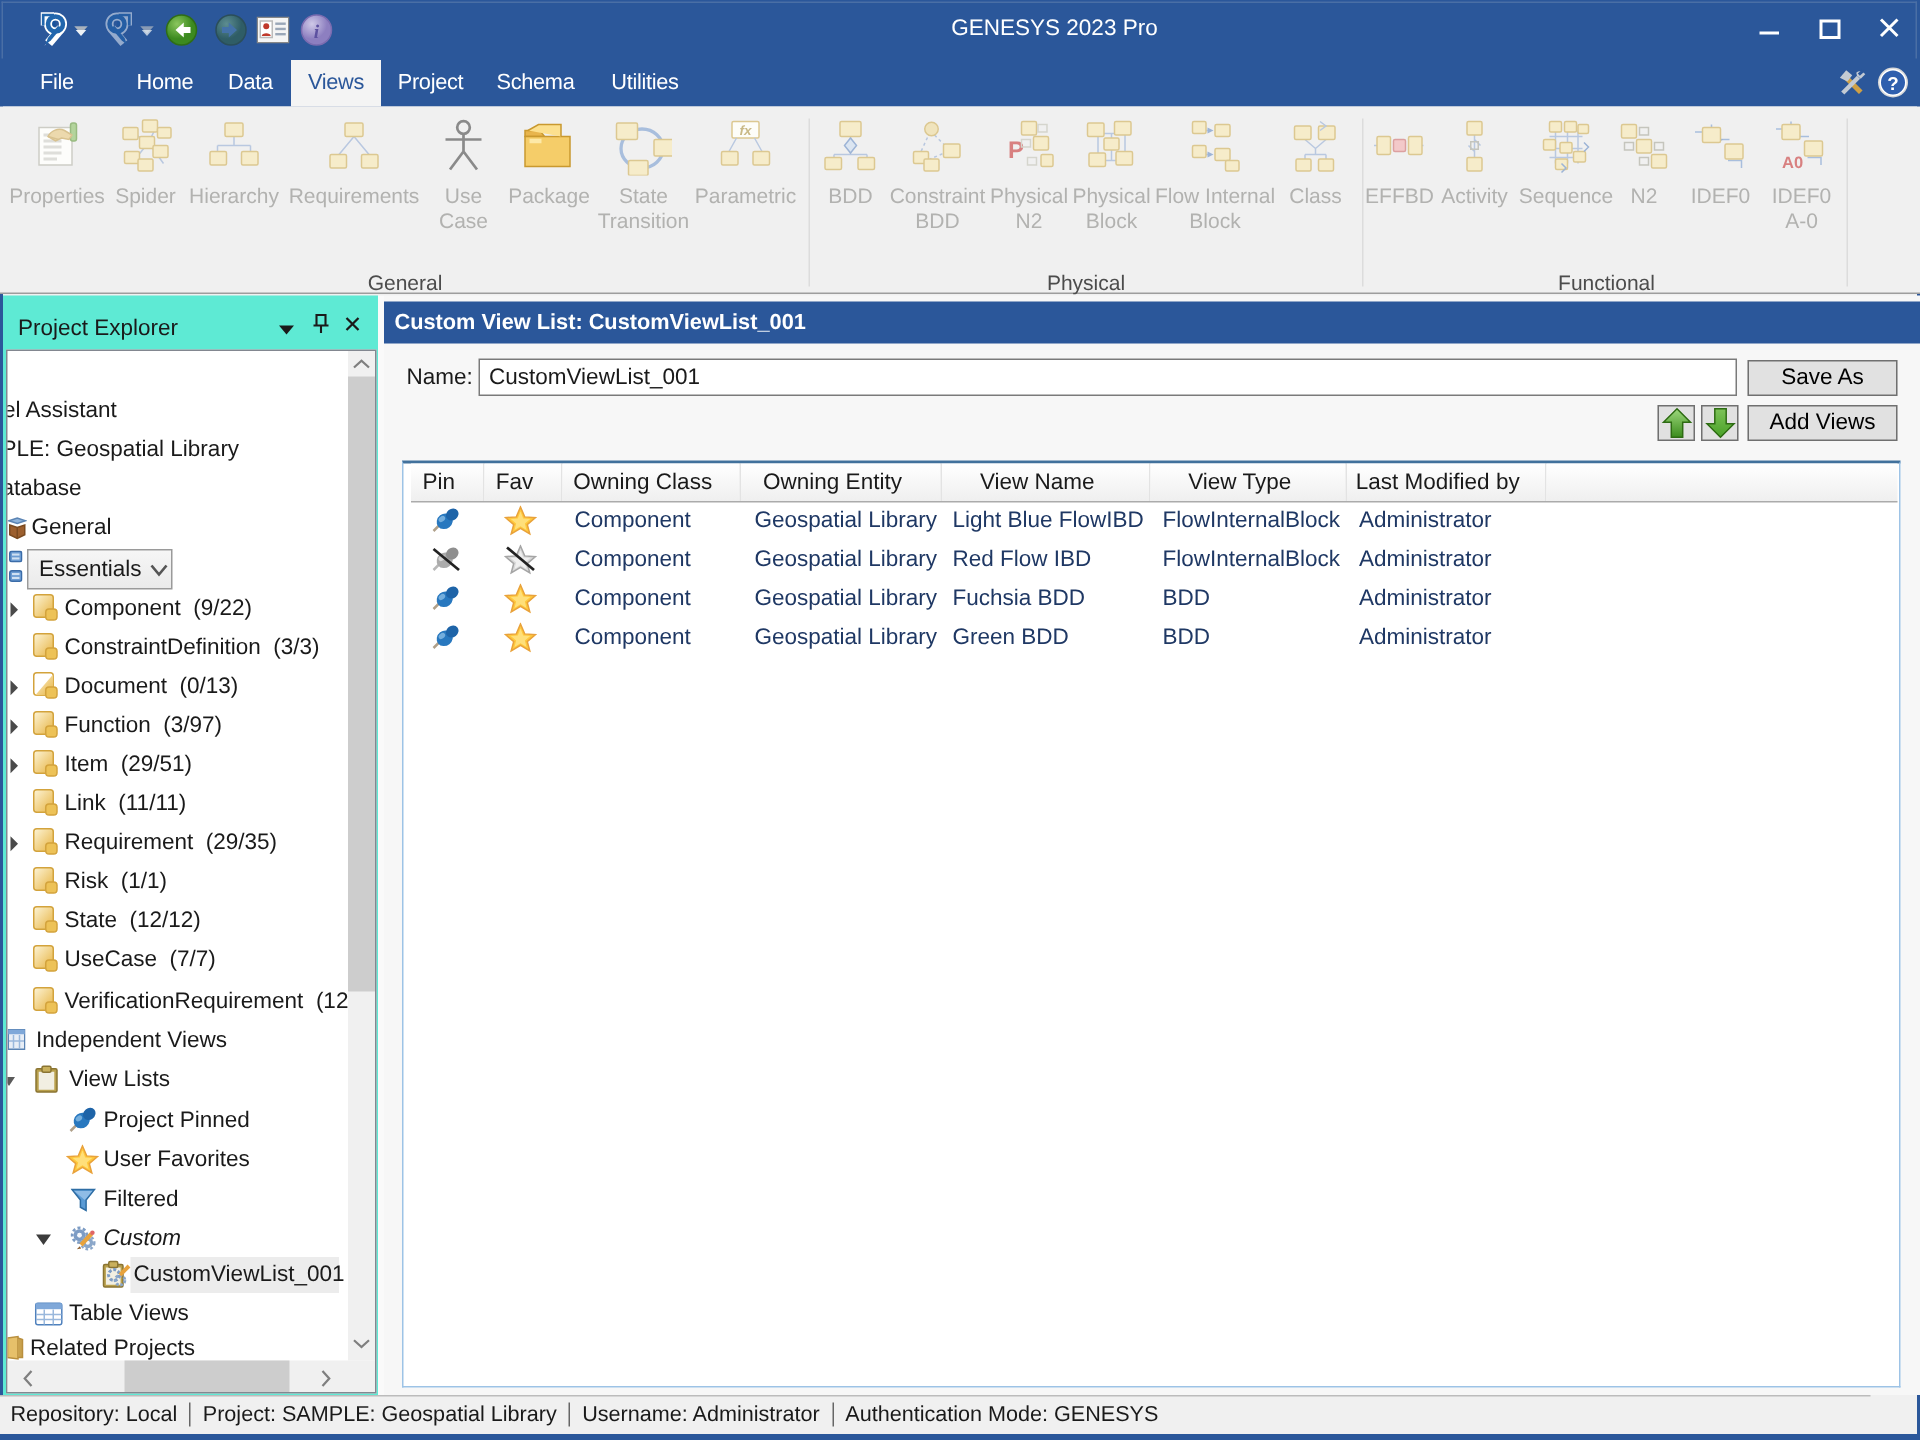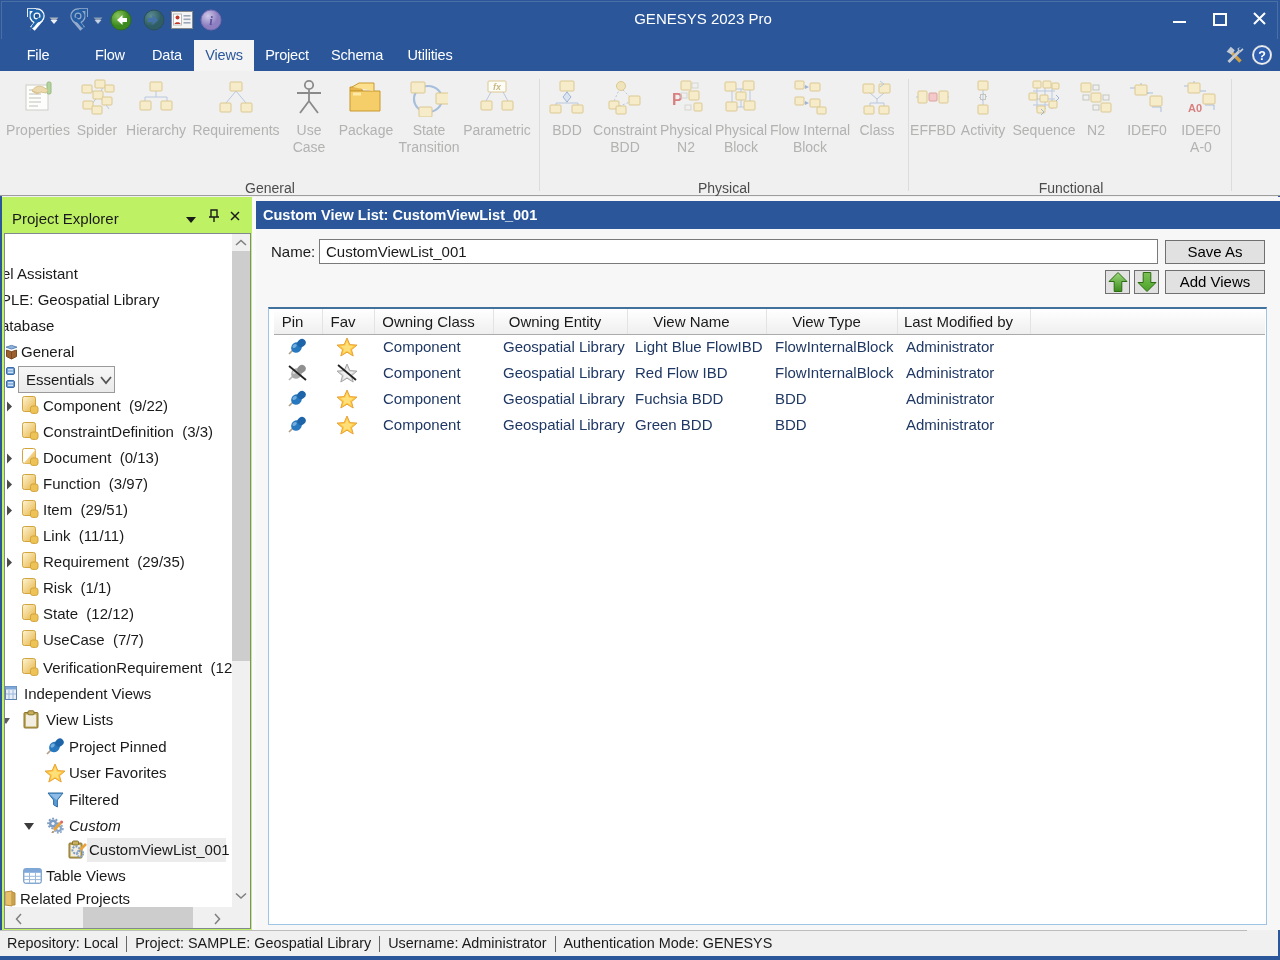--- a/index.html
+++ b/index.html
@@ -13,21 +13,21 @@
 #tabrow { left:0; top:40px; width:1280px; height:31px; background:#2b579a; }
 .tab { position:absolute; top:0; height:31px; line-height:31px; color:#ffffff; font-size:14.5px; letter-spacing:-0.2px; text-align:center; }
 .tab.active { background:#f4f4f4; color:#2b579a; }
 
 #ribbon { left:0; top:71px; width:1280px; height:125px; background:#f0f0f0; border-bottom:1px solid #9d9d9d; }
 .ricon { position:absolute; top:8px; }
 .rlabel { position:absolute; top:51px; width:110px; text-align:center; color:#b2b2b0; font-size:14px; line-height:17px; }
 .rsep { position:absolute; top:8px; height:112px; width:1px; background:#dcdcdc; }
 .rgroup { position:absolute; top:109px; color:#4c4c4c; font-size:14px; text-align:center; width:200px; }
 
-#leftpanel { left:2px; top:197px; width:250px; height:733px; background:#bef264; }
+#leftpanel { left:2px; top:197px; width:250px; height:733px; background:#5eead4; }
 #pe-title { position:absolute; left:10px; top:13px; font-size:15px; color:#1a1a1a; }
 #treearea { position:absolute; left:2px; top:36px; width:247px; height:696px; background:#ffffff; border:1px solid #828790; overflow:hidden; }
 .trow { position:absolute; height:26px; font-size:15px; color:#1a1a1a; white-space:nowrap; }
 .trow span { position:absolute; top:4px; }
 .tico { position:absolute; }
 .sb { background:#f0f0f0; position:absolute; }
 .sb-thumb { background:#cdcdcd; position:absolute; }
 
 #content { left:256px; top:197px; width:1024px; height:733px; background:#f7f7f7; }
 #viewheader { position:absolute; left:0; top:4px; width:1144px; height:28px; background:#2b579a; color:#ffffff; font-weight:bold; font-size:14.5px; line-height:28px; padding-left:7px; }
@@ -137,21 +137,21 @@
   <svg class="abs" style="left:1210px;top:12px;" width="26" height="16">
       <rect x="4" y="2" width="12" height="11" fill="none" stroke="#fff" stroke-width="2"></rect>
     </svg>
   <svg class="abs" style="left:1249px;top:12px;" width="26" height="16">
       <path d="M5 1 L16 12 M16 1 L5 12" stroke="#fff" stroke-width="2"></path>
     </svg>
 </div>
 
 <div class="abs" id="tabrow">
   <div class="tab" style="left:18px;width:40px;">File</div>
-  <div class="tab" style="left:85px;width:50px;">Flow</div>
+  <div class="tab" style="left:85px;width:50px;">Home</div>
   <div class="tab" style="left:143px;width:48px;">Data</div>
   <div class="tab active" style="left:194px;width:60px;">Views</div>
   <div class="tab" style="left:257px;width:60px;">Project</div>
   <div class="tab" style="left:327px;width:60px;">Schema</div>
   <div class="tab" style="left:400px;width:60px;">Utilities</div>
 
   <svg class="abs" style="left:1224px;top:5px;" width="22" height="22" viewBox="0 0 22 22">
     <path d="M7 7 L16.5 16.5" stroke="#cfa045" stroke-width="3.4"></path>
     <path d="M2.6 6.8 L6.8 1.8 L10.8 5.2 L7.6 9.4 Z" fill="#c3cad3"></path>
     <path d="M4.5 17 L15 6.5" stroke="#c3cad3" stroke-width="3"></path>

